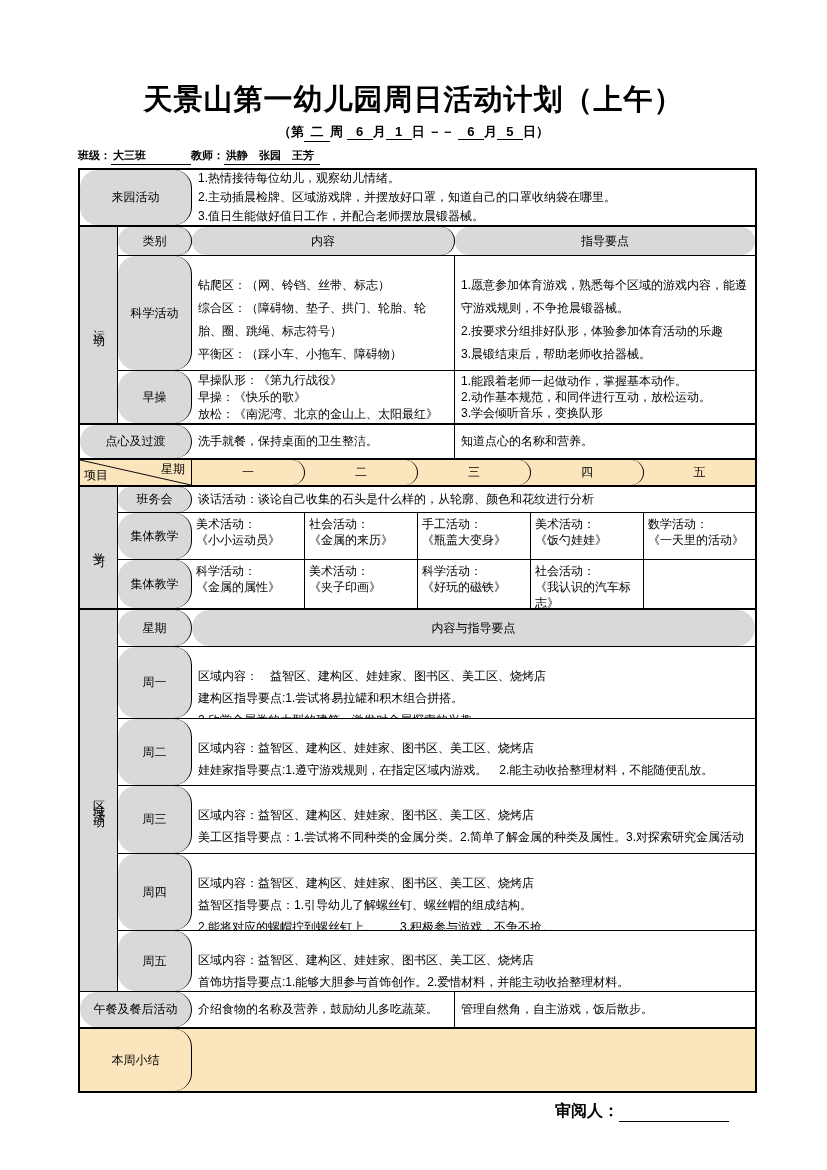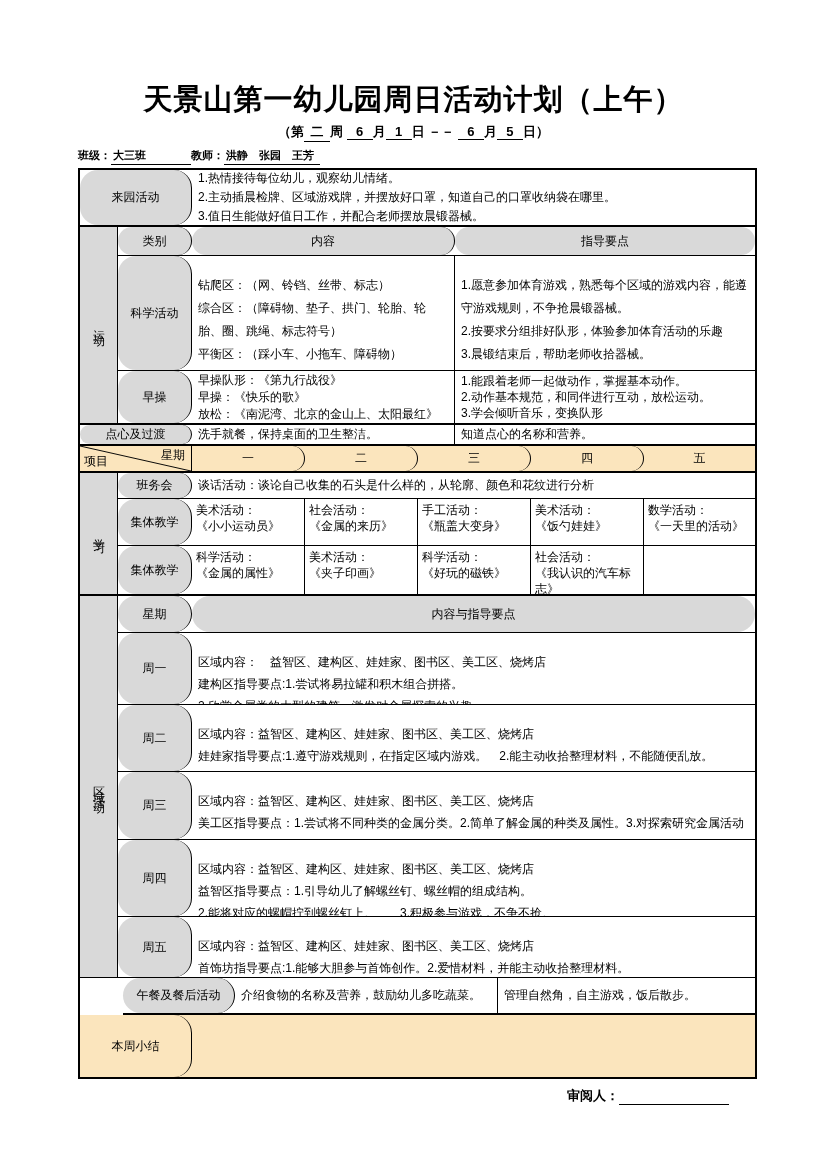--- a/index.html
+++ b/index.html
@@ -37,38 +37,38 @@
   .section { display:flex; border-bottom:1px solid #000; }
   .section.thick { border-bottom-width:2px; }
   .section .body { flex:1; display:flex; flex-direction:column; }
   .section .body .row:last-child { border-bottom:none; }
   .section .colA { width:38px; flex:none; border-right:1px solid #000; background:var(--gray); display:flex; align-items:center; justify-content:center; }
 
   .h-arrival { height:57px; } .h-arrival .pad { line-height:19px; }
   .h-sporthead { height:29px; }
   .h-chenduan { height:115px; } .h-chenduan .pad { line-height:23px; justify-content:flex-start; padding-top:18px; }
   .h-zaocao { height:52px; } .h-zaocao .cont { line-height:17px; } .h-zaocao .guid { line-height:16px; }
-  .h-snack { height:21px; }
+  .h-snack { height:35px; }
   .h-dayhead { height:27px; }
   .h-banwu { height:26px; }
   .h-jiaoxue1 { height:47px; } .h-jiaoxue2 { height:48px; }
   .jx { line-height:16px; justify-content:flex-start; padding:3px 4px; }
   .h-reghead { height:37px; }
   .regrow .pad { line-height:22px; justify-content:flex-start; padding-top:18px; }
   .h-mon { height:72px; } .h-tue { height:67px; } .h-wed { height:68px; }
   .h-thu { height:77px; } .h-fri { height:60px; }
-  .h-lunch { height:37px;margin-left:43px; }
+  .h-lunch { height:37px; }
   .h-summary { height:62px; }
 
   .diag { position:relative; justify-content:flex-start; }
   .diag svg { position:absolute; inset:0; width:100%; height:100%; }
   .diag .tr { position:absolute; top:1px; right:6px; }
   .diag .bl { position:absolute; bottom:1px; left:4px; }
 
-  .reviewer { width:679px; margin-left:78px; margin-top:8px; display:flex; justify-content:flex-end; padding-right:28px; font-size:13px; font-weight:bold; }
+  .reviewer { width:679px; margin-left:78px; margin-top:8px; display:flex; justify-content:flex-end; padding-right:28px; font-size:16px; font-weight:bold; }
   .reviewer .u { display:inline-block; width:110px; border-bottom:1.5px solid #000; }
 </style>
 </head>
 <body>
 
 <div class="page">
 
   <div class="doc-title">天景山第一幼儿园周日活动计划（上午）</div>
 
   <div class="doc-subtitle"><span>（第</span><span class="u">二</span><span>周</span>

